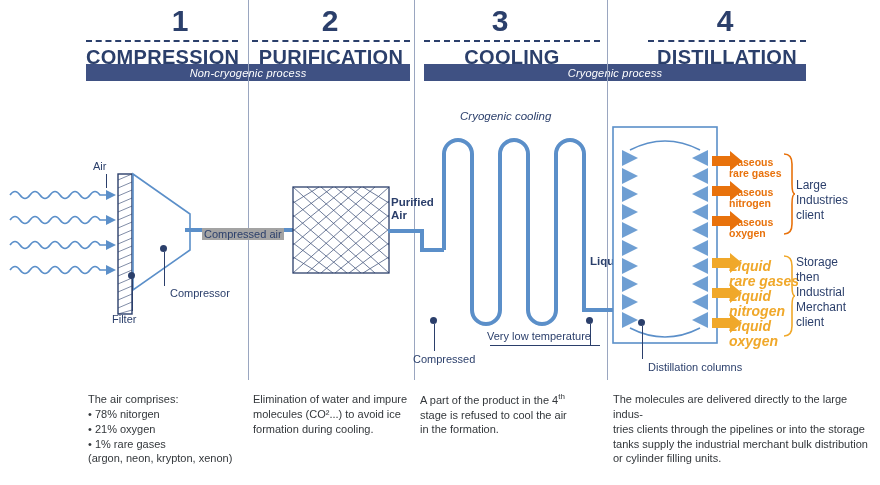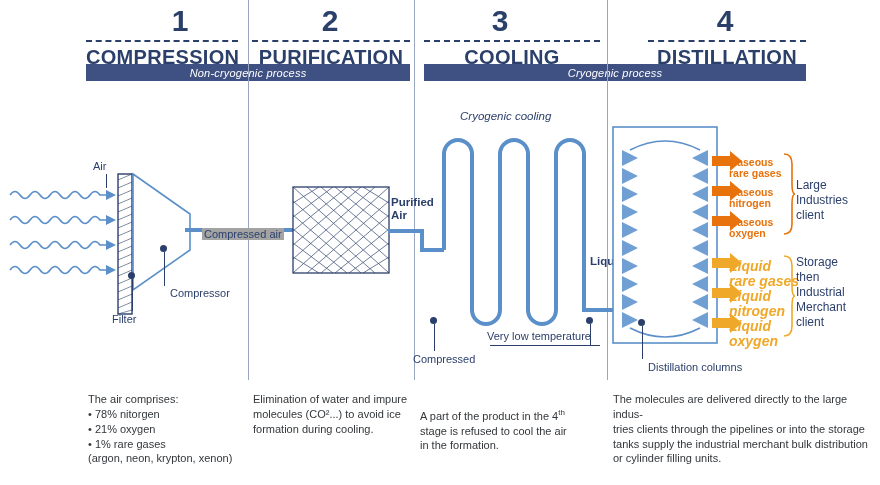--- a/index.html
+++ b/index.html
@@ -363,21 +363,21 @@
     <div>• 1% rare gases</div>
     <div>(argon, neon, krypton, xenon)</div>
   </div>
 
   <div class="abs note" style="left:253px; top:392px; width:158px;">
     <div>Elimination of water and impure</div>
     <div>molecules (CO²...) to avoid ice</div>
     <div>formation during cooling.</div>
   </div>
 
-  <div class="abs note" style="left:420px; top:408px; width:185px;">
+  <div class="abs note" style="left:420px; top:392px; width:185px;">
     <div><span>A part of the product in the 4</span><sup style="font-size:8px;">th</sup></div>
     <div>stage is refused to cool the air</div>
     <div>in the formation.</div>
   </div>
 
   <div class="abs note" style="left:613px; top:392px; width:262px;">
     <div>The molecules are delivered directly to the large indus-</div>
     <div>tries clients through the pipelines or into the storage</div>
     <div>tanks supply the industrial merchant bulk distribution</div>
     <div>or cylinder filling units.</div>

